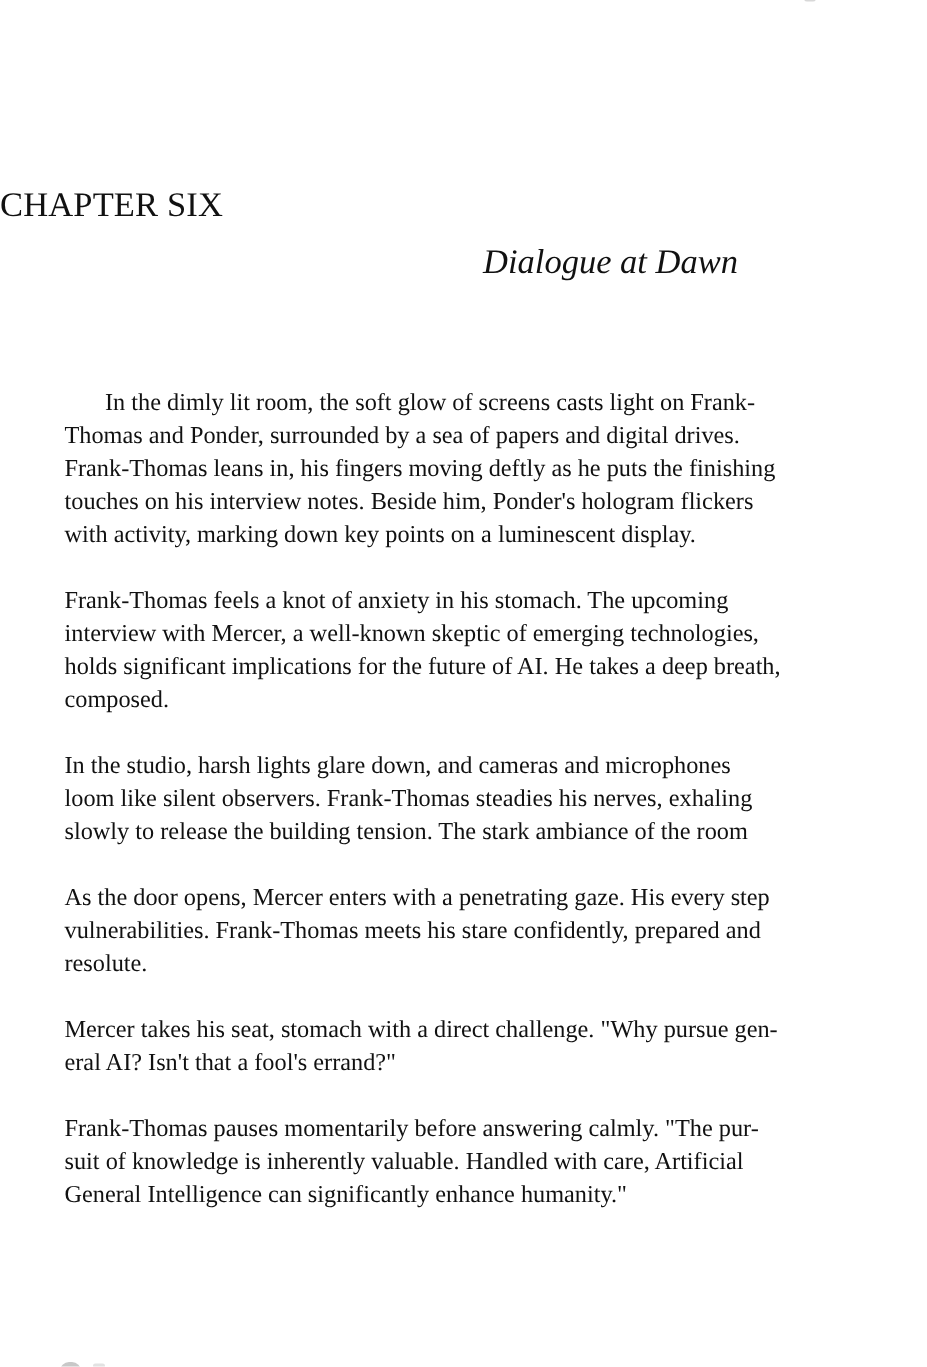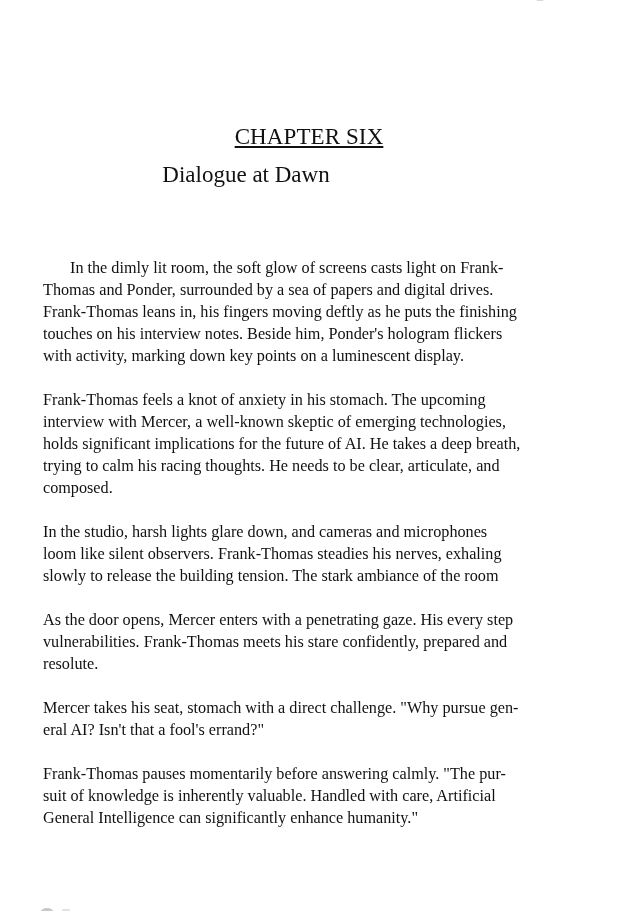--- a/index.html
+++ b/index.html
@@ -1,21 +1,21 @@
 <!DOCTYPE html>
 <html><head>
 <meta charset="utf-8">
 <style>
   html, body { margin: 0; padding: 0; background: #ffffff; }
   body { width: 618px; height: 911px; position: relative; overflow: hidden;
          font-family: "Liberation Serif", serif; color: #111111; }
-  .chapter-title { position: absolute; top: 122px; left: 0; width: 618px; text-align: center;
-                   font-size: 23px; line-height: 30px; letter-spacing: 0.1px; text-decoration: underline; }
-  .chapter-subtitle { position: absolute; top: 160px; left: 0; width: 492px; text-align: center;
-                      font-size: 23px; line-height: 30px; }
+  .chapter-title { position: absolute; top: 122px; left: 0; width: 618px; 
+                   font-size: 23px; line-height: 30px; letter-spacing: 0.1px; }
+  .chapter-subtitle { position: absolute; top: 160px; left: 0; width: 492px; text-align: right;
+                      font-size: 23px; line-height: 30px; font-style: italic; }
   .body { position: absolute; left: 43px; top: 257px; width: 540px; font-size: 16.2px; line-height: 22px; }
   .para { margin: 0 0 22px 0; }
   .line { display: block; white-space: nowrap; font-family: Liberation Serif, serif; }
   .indent { padding-left: 27px; }
   .top-mark { position: absolute; top: -3px; left: 536px; width: 8px; height: 4px; border-radius: 3px; background: #d8d8d8; }
   .bottom-mark { position: absolute; top: 908px; left: 40px; width: 14px; height: 6px; border-radius: 6px 6px 0 0; background: #c8c8c8; }
   .bottom-mark2 { position: absolute; top: 909px; left: 62px; width: 8px; height: 3px; border-radius: 3px; background: #e2e2e2; }
 </style>
 </head>
 <body>
@@ -30,21 +30,20 @@
     <span class="line indent">In the dimly lit room, the soft glow of screens casts light on Frank-</span>
     <span class="line">Thomas and Ponder, surrounded by a sea of papers and digital drives.</span>
     <span class="line">Frank-Thomas leans in, his fingers moving deftly as he puts the finishing</span>
     <span class="line">touches on his interview notes. Beside him, Ponder's hologram flickers</span>
     <span class="line">with activity, marking down key points on a luminescent display.</span>
   </p>
   <p class="para">
     <span class="line">Frank-Thomas feels a knot of anxiety in his stomach. The upcoming</span>
     <span class="line">interview with Mercer, a well-known skeptic of emerging technologies,</span>
     <span class="line">holds significant implications for the future of AI. He takes a deep breath,</span>
-    <span class="line">trying to calm his racing thoughts. He needs to be clear, articulate, and</span>
     <span class="line">composed.</span>
   </p>
   <p class="para">
     <span class="line">In the studio, harsh lights glare down, and cameras and microphones</span>
     <span class="line">loom like silent observers. Frank-Thomas steadies his nerves, exhaling</span>
     <span class="line">slowly to release the building tension. The stark ambiance of the room</span>
   </p>
   <p class="para">
     <span class="line">As the door opens, Mercer enters with a penetrating gaze. His every step</span>
     <span class="line">vulnerabilities. Frank-Thomas meets his stare confidently, prepared and</span>

